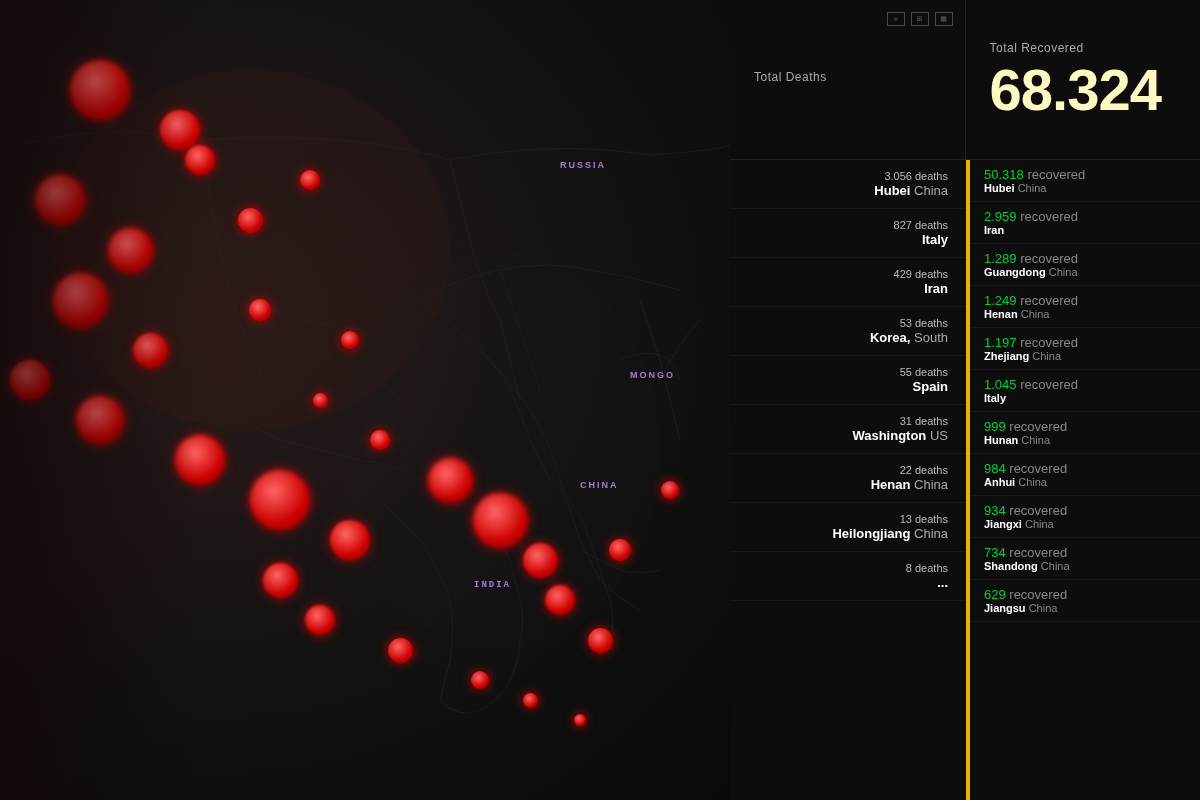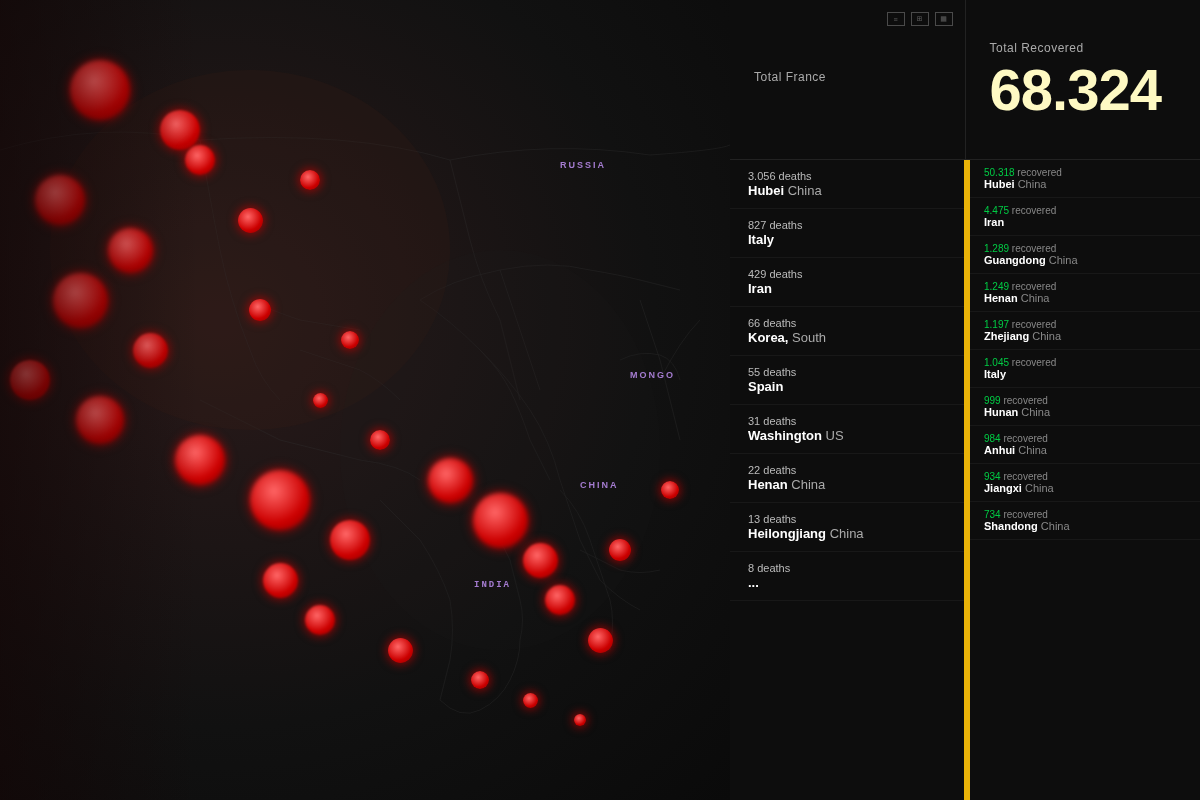--- a/index.html
+++ b/index.html
@@ -132,21 +132,22 @@
       display: flex;
       flex: 1;
       overflow: hidden;
     }
 
     
     .deaths-list {
       width: 240px;
       padding: 0;
       overflow: hidden;
-      border-right: 6px solid #eab308;
+      border-right: 4px solid #eab308;
+      text-align: right;
     }
 
     
     .recovered-list {
       flex: 1;
       padding: 0;
       overflow: hidden;
     }
 
     .list-item {
@@ -172,21 +173,21 @@
       color: #aaa;
     }
 
     
     .rec-item {
       padding: 7px 14px;
       border-bottom: 1px solid #181818;
     }
 
     .rec-count {
-      font-size: 10px;
+      font-size: 13px;
       color: #888;
     }
 
     .rec-count span {
       color: #00cc44;
     }
 
     .rec-location {
       font-size: 11px;
       font-weight: 700;
@@ -306,21 +307,21 @@
   <div class="right-panel">
 
     <div class="stats-row">
 
       <div class="stat-box">
         <div class="stat-icons">
           <div class="stat-icon-box">≡</div>
           <div class="stat-icon-box">⊞</div>
           <div class="stat-icon-box">▦</div>
         </div>
-        <div class="stat-label">Total France</div>
+        <div class="stat-label">Total Deaths</div>
       </div>
 
       <div class="stat-box">
         <div class="stat-label">Total Recovered</div>
         <div class="stat-value recovered">68.324</div>
       </div>
     </div>
 
     <div class="lists-row">
 
@@ -337,21 +338,21 @@
         Italy
       </div>
     </div>
           <div class="list-item">
       <div class="list-item-count">429 deaths</div>
       <div class="list-item-location">
         Iran
       </div>
     </div>
           <div class="list-item">
-      <div class="list-item-count">66 deaths</div>
+      <div class="list-item-count">53 deaths</div>
       <div class="list-item-location">
         Korea, <span class="country">South</span>
       </div>
     </div>
           <div class="list-item">
       <div class="list-item-count">55 deaths</div>
       <div class="list-item-location">
         Spain
       </div>
     </div>
@@ -385,21 +386,21 @@
           <div class="rec-item">
       <div class="rec-count">
         <span>50.318</span> recovered
       </div>
       <div class="rec-location">
         Hubei <span>China</span>
       </div>
     </div>
           <div class="rec-item">
       <div class="rec-count">
-        <span>4.475</span> recovered
+        <span>2.959</span> recovered
       </div>
       <div class="rec-location">
         Iran
       </div>
     </div>
           <div class="rec-item">
       <div class="rec-count">
         <span>1.289</span> recovered
       </div>
       <div class="rec-location">
@@ -453,19 +454,27 @@
       <div class="rec-location">
         Jiangxi <span>China</span>
       </div>
     </div>
           <div class="rec-item">
       <div class="rec-count">
         <span>734</span> recovered
       </div>
       <div class="rec-location">
         Shandong <span>China</span>
+      </div>
+    </div>
+          <div class="rec-item">
+      <div class="rec-count">
+        <span>629</span> recovered
+      </div>
+      <div class="rec-location">
+        Jiangsu <span>China</span>
       </div>
     </div>
         </div>
 
     </div>
   </div>
 </div>
 
 </body></html>

